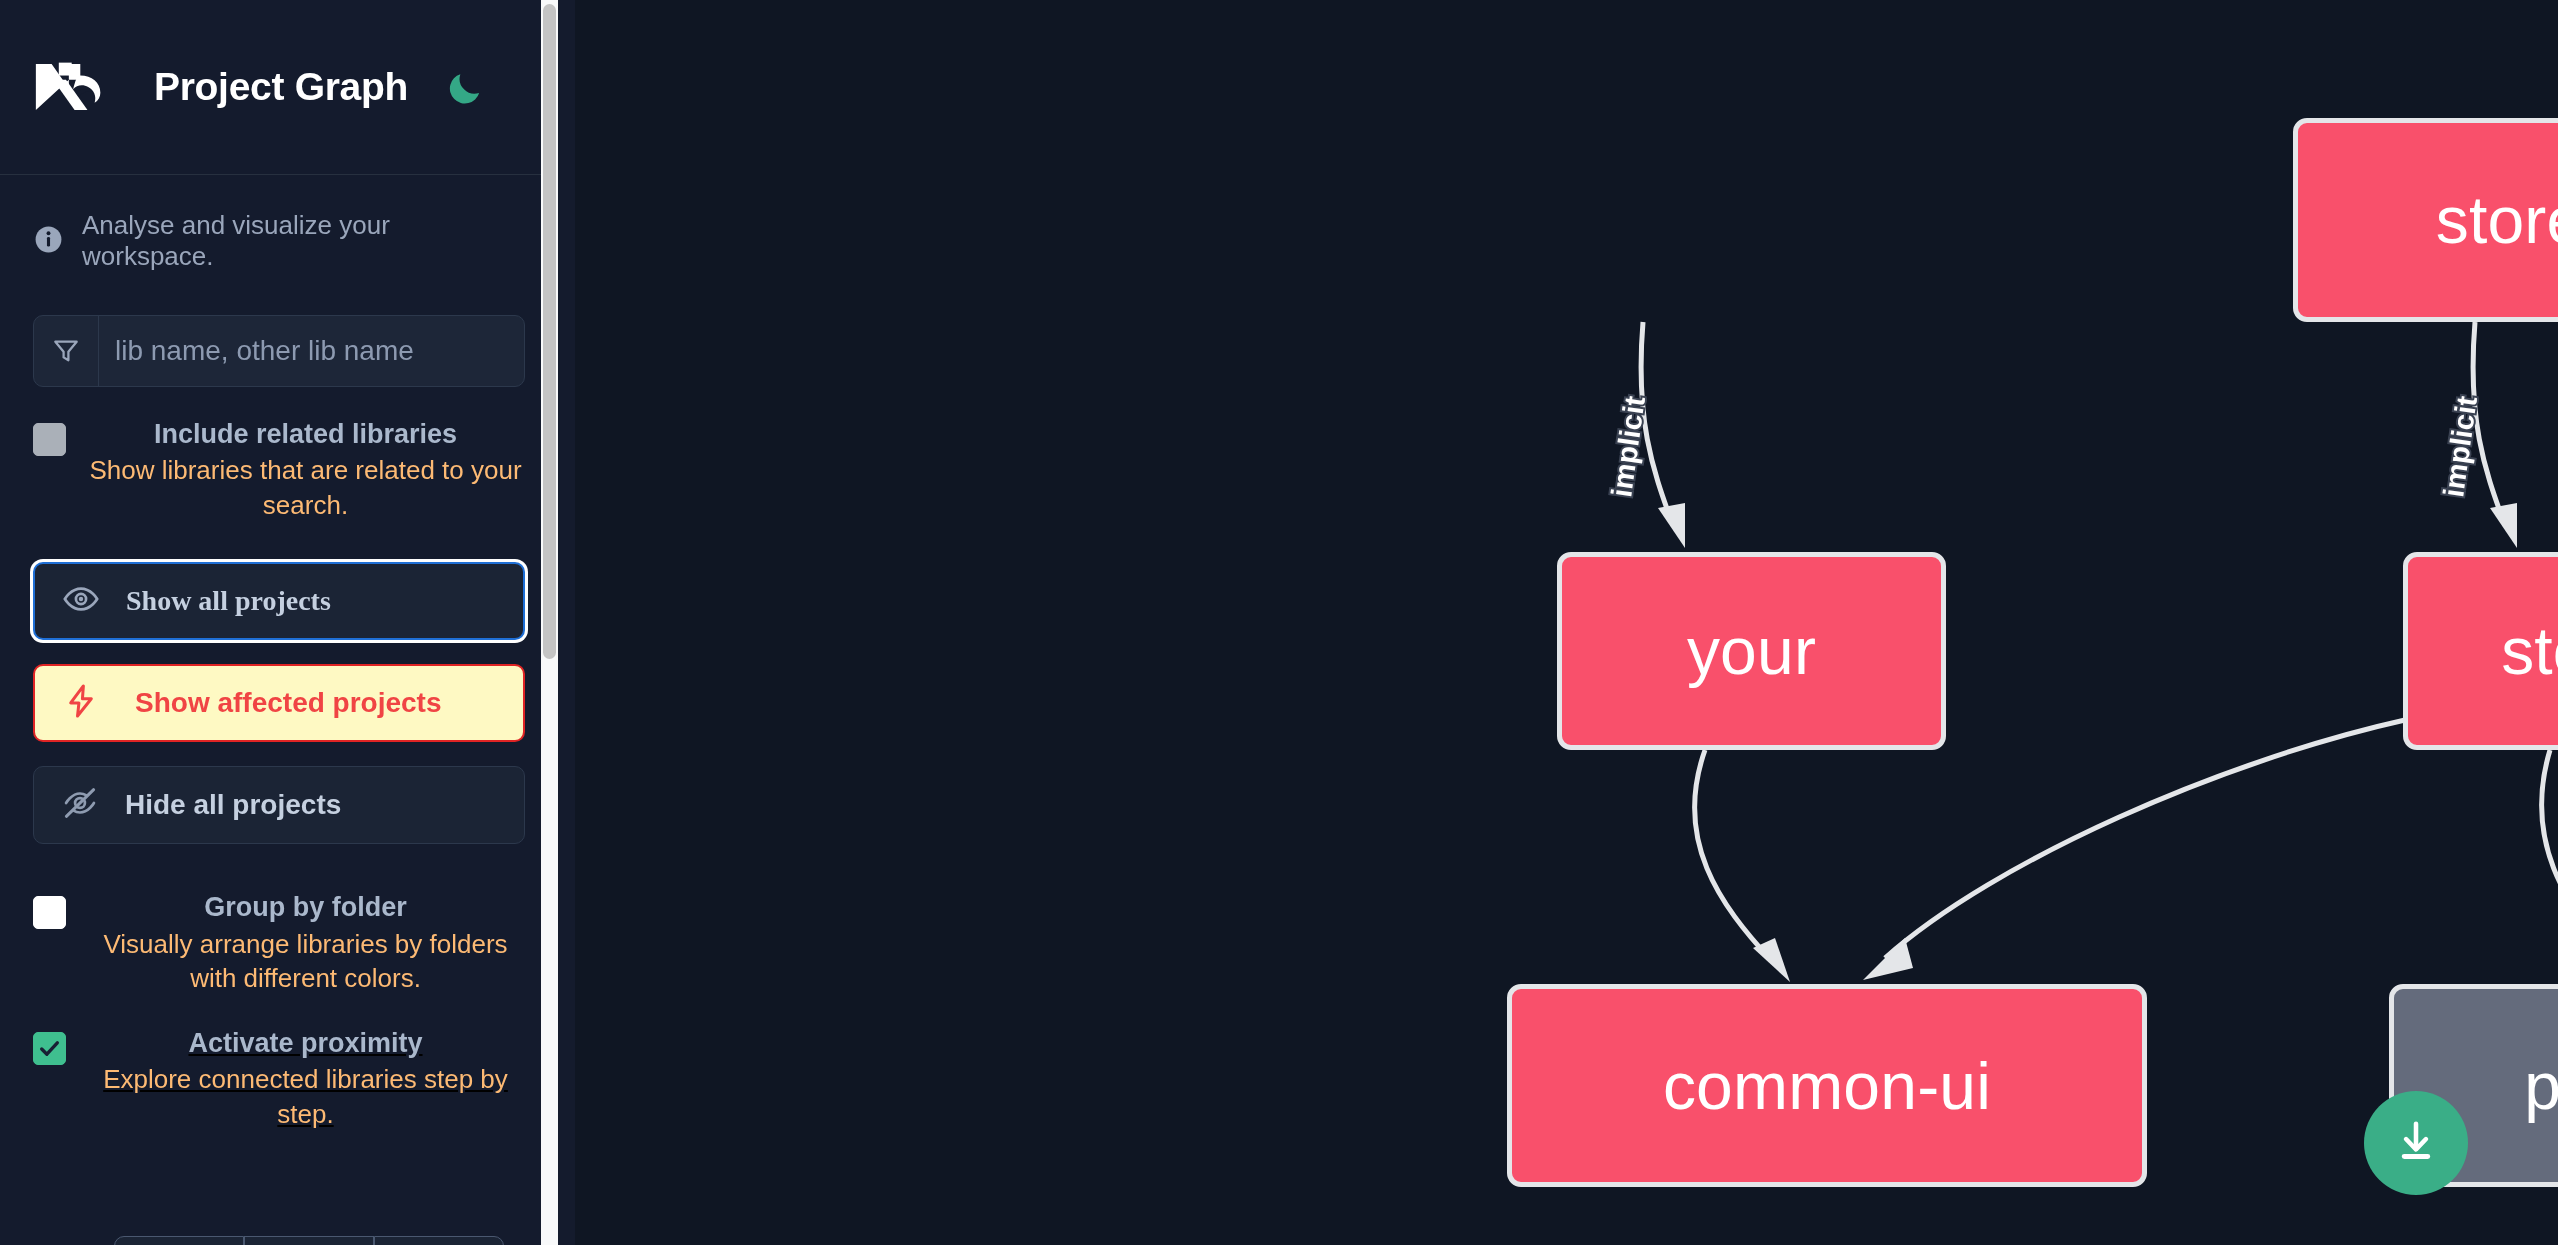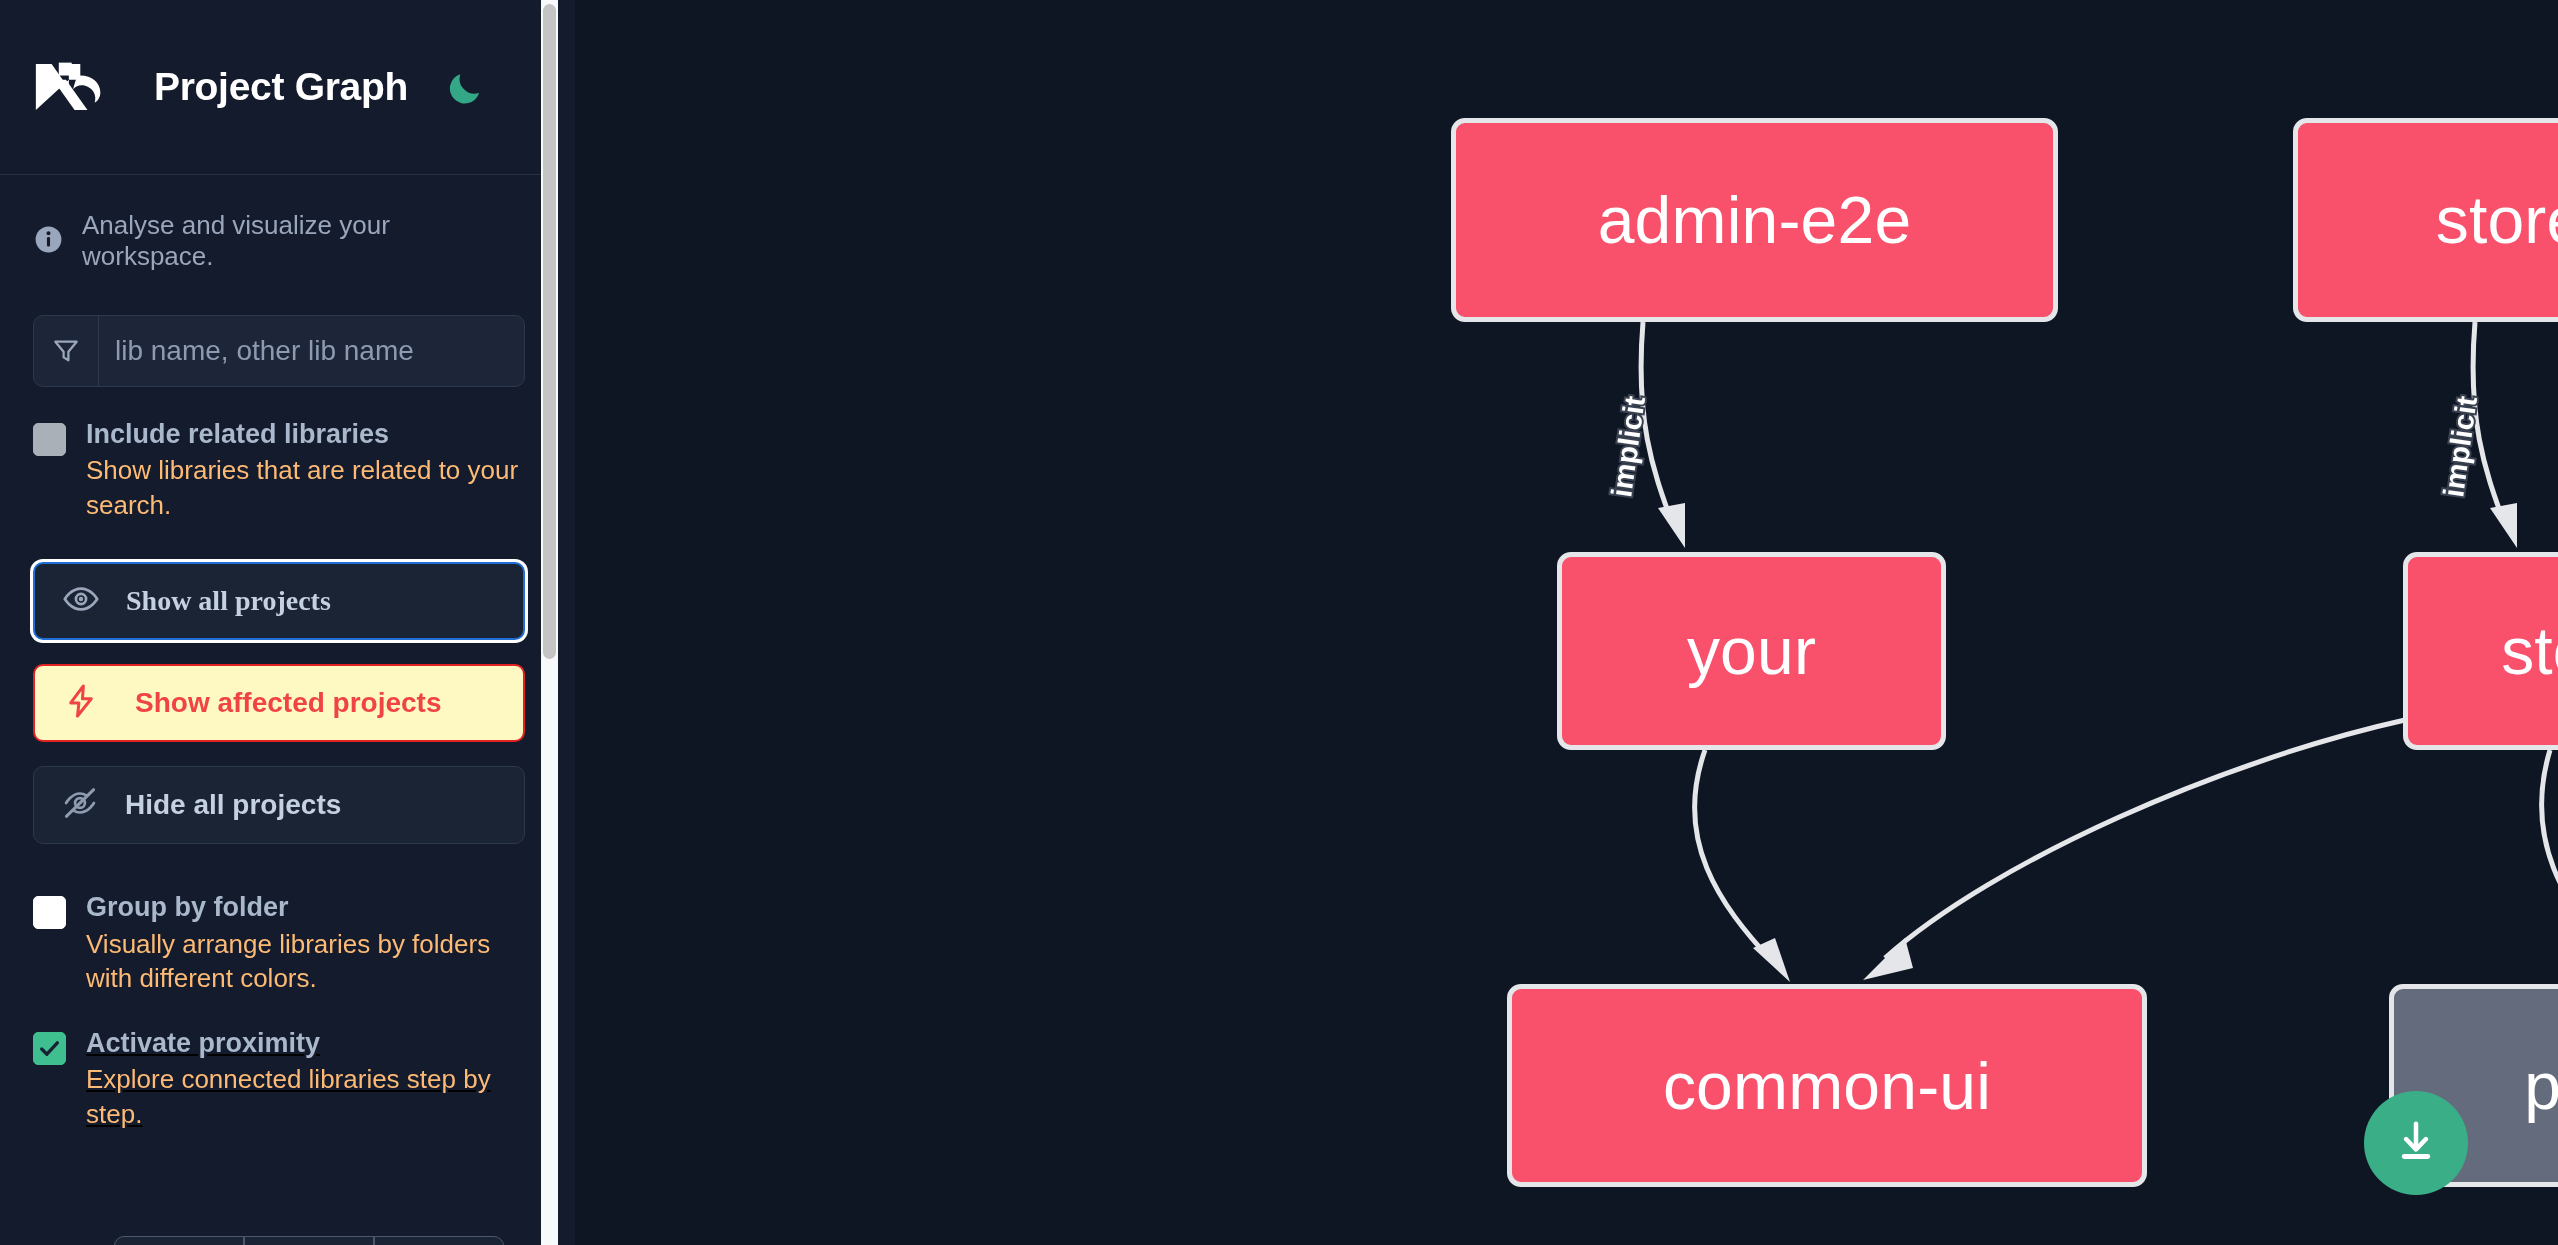--- a/index.html
+++ b/index.html
@@ -62,21 +62,21 @@
   }
   .filter-input {
     flex: 1 1 auto; height: 100%;
     background: transparent; border: 0; outline: 0;
     color: #c9d3e3; font-size: 28px;
     font-family: "Liberation Sans", sans-serif;
     padding: 0 16px;
   }
   .filter-input::placeholder { color: #8d9ab1; }
 
-  .check-group { padding: 32px 33px 0 33px; display: flex; gap: 20px; }
+  .check-group { padding: 32px 33px 0 33px; display: flex; gap: 20px; text-align: center; }
   .cbox {
     width: 33px; height: 33px; border-radius: 5px;
     flex: 0 0 33px; margin-top: 4px;
     display: flex; align-items: center; justify-content: center;
     cursor: pointer;
   }
   .cbox.disabled { background: #aab0b8; border: 1px solid #aab0b8; }
   .cbox.unchecked { background: #ffffff; border: 1px solid #ffffff; }
   .cbox.checked { background: #3fbf8f; border: 1px solid #3fbf8f; }
   .cb-title { color: #aab8cc; font-size: 27px; font-weight: 700; line-height: 1.12; }
@@ -299,23 +299,20 @@
         <path class="edge-path" d="M1830 720 C1650 760 1420 860 1310 958"></path>
         <polygon class="edge-head" points="1330,938 1288,980 1338,968"></polygon>
       </g>
 
       <g>
         <path class="edge-path" d="M1975 750 C1948 840 1990 905 2040 960"></path>
         <polygon class="edge-head" points="2022,948 2059,982 2044,938"></polygon>
       </g>
     </svg>
 
-    <div class="node pink" style="left:876px;  top:118px; width:607px; height:204px;">
-      <span>admin-e2e</span>
-    </div>
     <div class="node pink" style="left:1718px; top:118px; width:566px; height:204px;">
       <span>store-e2e</span>
     </div>
     <div class="node pink" style="left:982px;  top:552px; width:389px; height:198px;">
       <span>your</span>
     </div>
     <div class="node pink" style="left:1828px; top:552px; width:344px; height:198px;">
       <span>store</span>
     </div>
     <div class="node pink" style="left:932px;  top:984px; width:640px; height:203px;">

